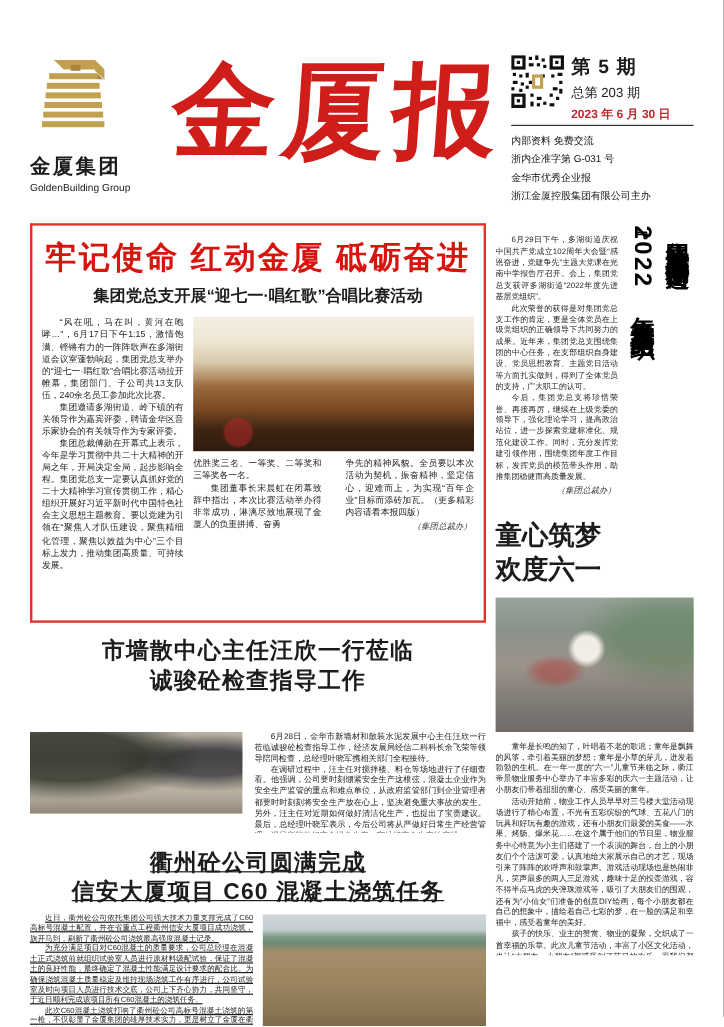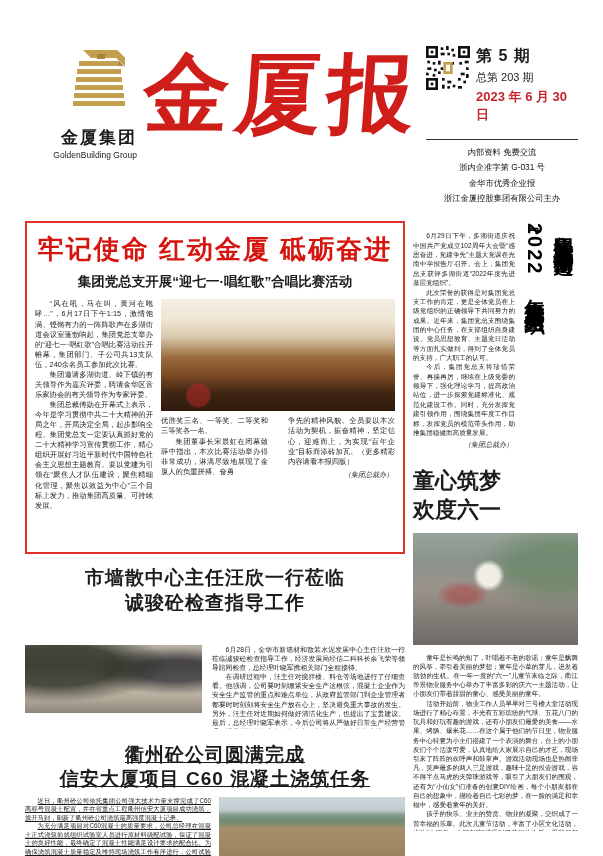--- a/index.html
+++ b/index.html
@@ -5,35 +5,35 @@
   * { margin:0; padding:0; box-sizing:border-box; }
   html,body { background:#888; }
   .sheet{
     width:603px; height:856px; background:#fff; margin:0 auto;
     padding:42px 25px 26px 25px; overflow:hidden; position:relative;
     font-family:"Liberation Sans", sans-serif; color:#1c1c1c;
     display:flex; flex-direction:column;
   }
   
   .masthead-row{ display:flex; align-items:flex-start; }
-  .logo-block{ width:112px; text-align:right; padding-top:4px; }
+  .logo-block{ width:112px; text-align:left; padding-top:4px; }
   .logo-cn{ font-size:17px; font-weight:bold; letter-spacing:2px; margin-top:4px; }
   .logo-en{ font-size:8.5px; color:#222; margin-top:1px; }
   .masthead{
     flex:1; text-align:center; font-family:"DejaVu Serif", serif;
     font-weight:bold; font-size:86px; line-height:1.18; color:#cf1d1a;
     letter-spacing:6px; transform:skewX(-4deg);
   }
   .issue-box{ width:152px; padding-top:4px; }
-  .issue-top{ display:flex; gap:6px; align-items:flex-start; border-bottom:1.5px solid #333; padding-bottom:15px; }
+  .issue-top{ display:flex; gap:6px; align-items:flex-start; border-bottom:1.5px solid #333; padding-bottom:2px; }
   .qr{ width:44px; height:44px; flex:0 0 auto; }
   .issue-no{ font-size:16px; font-weight:bold; letter-spacing:1px; }
   .issue-total{ font-size:11px; margin-top:3px; }
-  .issue-date{ font-size:13px; color:#c4252b; font-weight:bold; margin-top:3px; }
-  .issue-info{ padding-top:5px; font-size:8.3px; line-height:1.85; text-align:center; color:#111; }
+  .issue-date{ font-size:10px; color:#c4252b; font-weight:bold; margin-top:3px; }
+  .issue-info{ padding-top:5px; font-size:8.3px; line-height:1.85; color:#111; }
   .red-rule{ height:2px; background:#d42a22; margin-top:7px; }
 
   
   .main{ display:flex; gap:8px; margin-top:8px; flex:1; }
   .col-left{ width:380px; flex:0 0 auto; display:flex; flex-direction:column; }
   .col-right{ flex:1; display:flex; flex-direction:column; }
 
   
   .lead-box{ border:2px solid #e0332a; padding:9px 8px 7px 8px; height:333px; overflow:hidden; }
   .lead-title{ text-align:center; color:#d6150f; font-size:26px; font-weight:bold; letter-spacing:2px; white-space:nowrap; }

